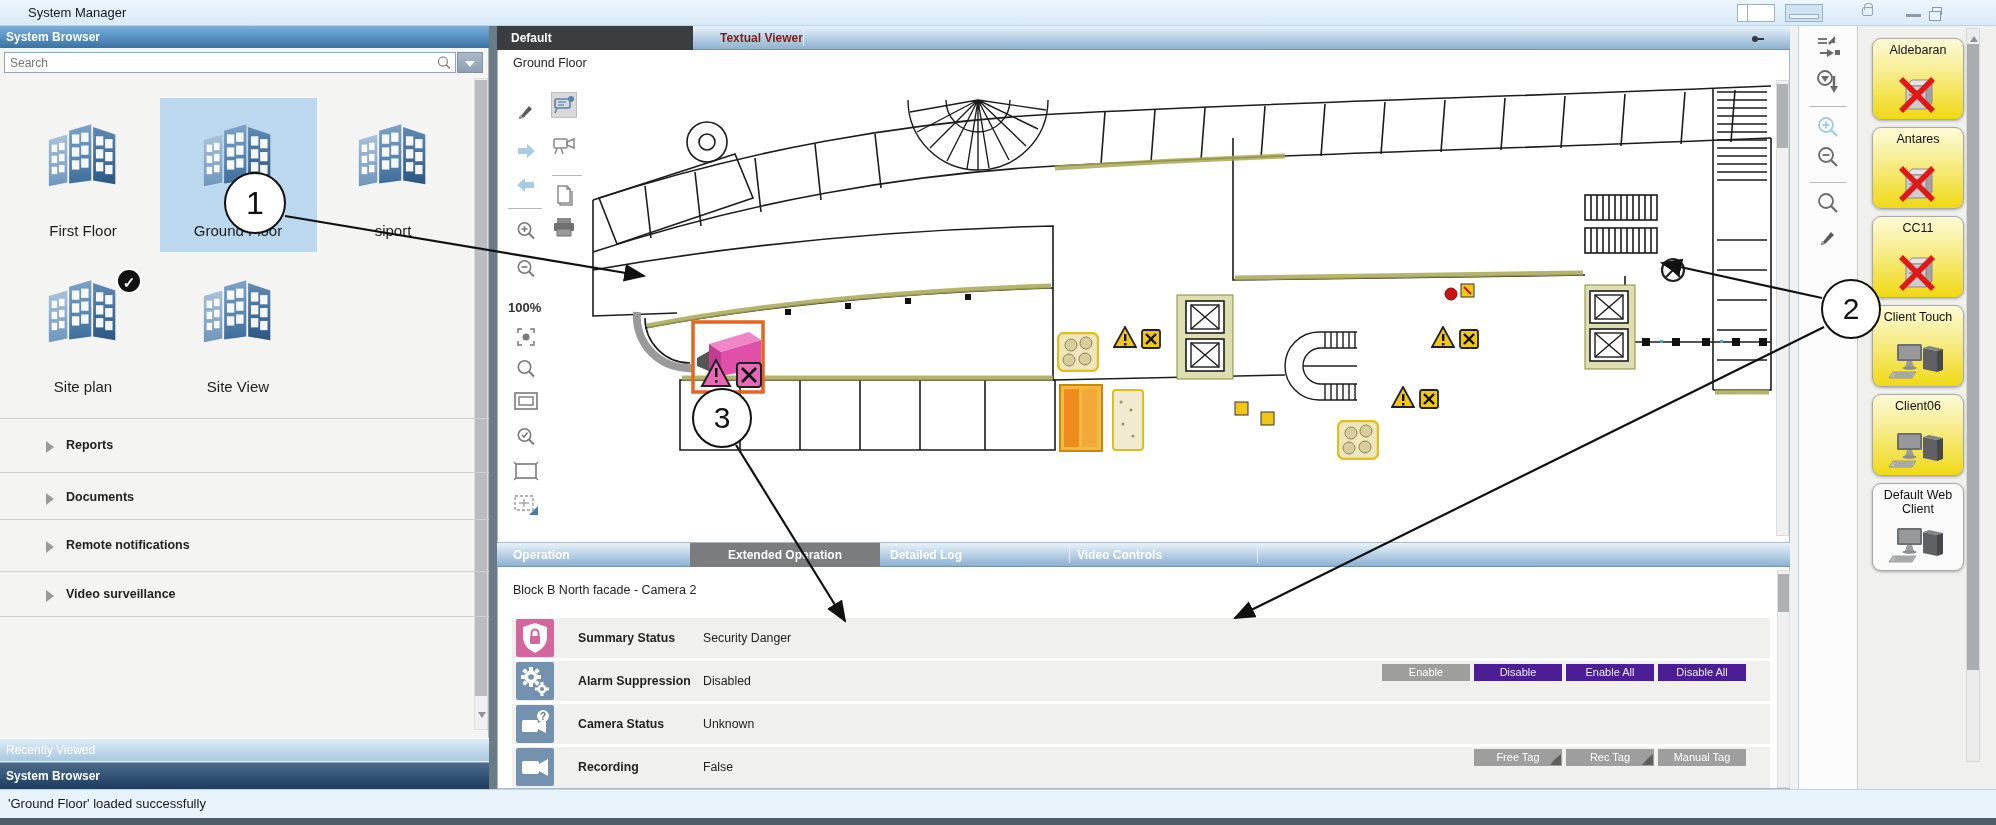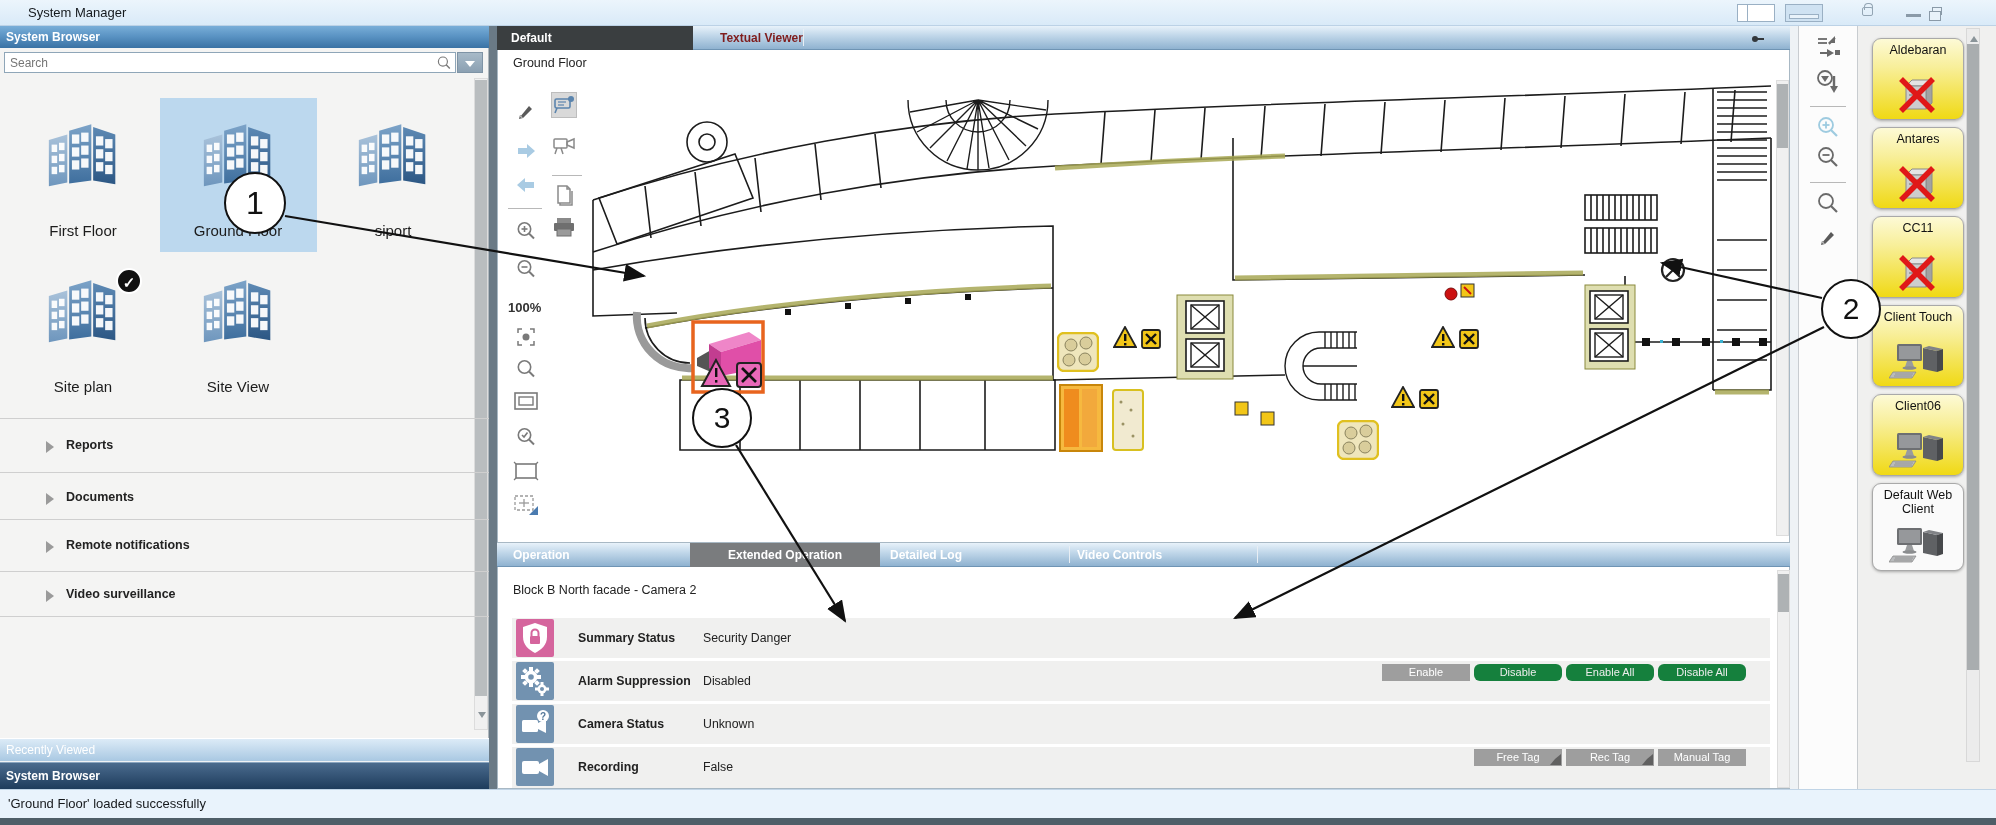--- a/index.html
+++ b/index.html
@@ -74,21 +74,21 @@
   .bt-lbl{top:543px;height:24px;color:#fff;font-size:12px;font-weight:bold;line-height:24px;}
   .bot-body{left:497px;top:567px;width:1293px;height:222px;background:#fff;border:1px solid #a8b8c4;border-top:none;}
   .bp-title{left:513px;top:583px;font-size:12.5px;color:#222;}
   .oprow{left:512px;width:1258px;height:40px;background:#f0f0ef;}
   .oprow .ic{position:absolute;left:4px;top:1px;width:38px;height:38px;border-radius:2px;}
   .oprow .lb{position:absolute;left:66px;top:0;line-height:40px;font-size:12.3px;color:#222;font-weight:bold;}
   .oprow .vl{position:absolute;left:191px;top:0;line-height:40px;font-size:12.3px;color:#222;}
   .ic.pink{background:#d5659d;}
   .ic.blue{background:#7292b0;}
   .gbtn{height:17px;width:88px;font-size:11px;text-align:center;line-height:17px;color:#fff;background:#9e9e9e;}
-  .gbtn.dis{background:#15803d;color:#ededed;border-radius:6px;}
+  .gbtn.dis{background:#4c1d95;color:#ededed;}
   .gbtn.split:after{content:"";position:absolute;right:1px;bottom:1px;border:5px solid transparent;border-right:6px solid #606060;border-bottom:6px solid #606060;width:0;height:0;}
   .bp-vscroll{left:1777px;top:570px;width:13px;height:218px;background:#f0f0f0;border:1px solid #ddd;}
   .bp-vthumb{left:1778px;top:574px;width:11px;height:38px;background:#aeb2b4;}
 
   
   .rtb{left:1798px;top:26px;width:60px;height:763px;background:#fcfcfc;border-left:1px solid #c8ccd0;border-right:1px solid #c8ccd0;}
   .rtb-sep{left:1810px;width:36px;height:1px;background:#b8b8b8;}
 
   
   .rsb{left:1858px;top:26px;width:138px;height:763px;background:#f0f0ef;}

